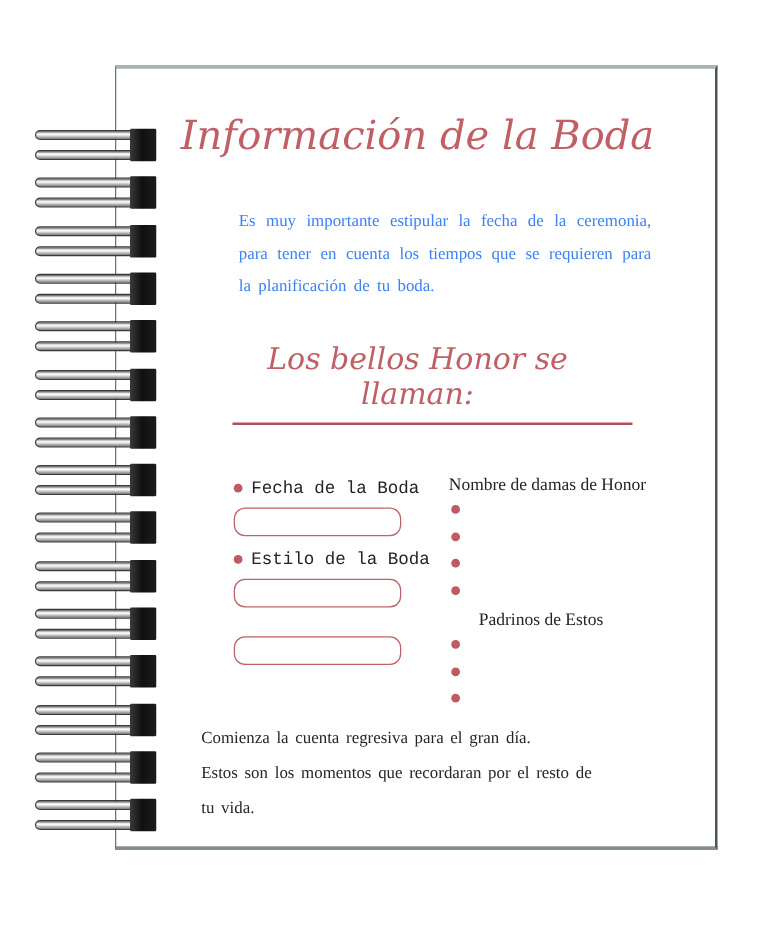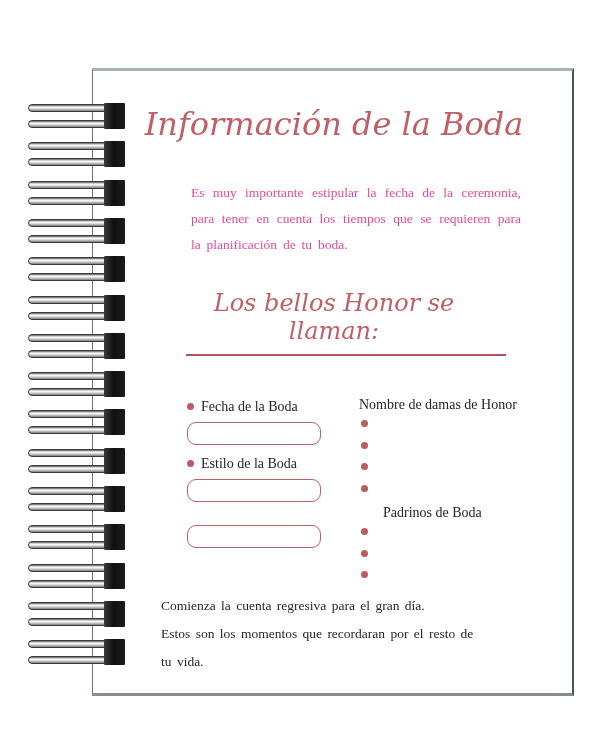--- a/index.html
+++ b/index.html
@@ -3,21 +3,21 @@
 <meta charset="utf-8">
 <style>
   html,body{margin:0;padding:0;background:#ffffff;}
   .canvas{
     position:relative;width:607px;height:752px;background:#ffffff;overflow:hidden;
     font-family:"Liberation Serif", serif;color:#2b2b2b;
   }
 
   
   .page{
-    position:absolute;left:92px;top:68px;width:482px;height:628px;
+    position:absolute;left:92px;top:52px;width:482px;height:628px;
     background:#ffffff;box-sizing:border-box;
     border-style:solid;
     border-width:3px 2px 3px 1px;
     border-color:#aab4b1 #4b5553 #868e8c #6d7573;
   }
 
   
   .binding{position:absolute;left:0;top:0;width:607px;height:752px;z-index:5;pointer-events:none;}
   .ring{position:absolute;left:28px;width:97px;height:24px;}
   .ring .bar{
@@ -39,29 +39,29 @@
     font-size:32px;text-align:center;letter-spacing:0px;
   }
   .couple{
     position:absolute;left:80px;top:218px;width:322px;margin:0;
     font-size:24px;text-align:center;
   }
 
   
   .intro{
     position:absolute;left:98px;top:109px;width:330px;margin:0;
-    font-size:13.5px;line-height:26px;text-align:justify;word-spacing:2.5px;color:#ec4899;
+    font-size:13.5px;line-height:26px;text-align:justify;word-spacing:2.5px;color:#3b82f6;
   }
 
   
   .rule{position:absolute;left:93px;top:283px;width:320px;height:2px;background:#b0525c;}
 
   
   .field{position:absolute;left:94px;width:150px;}
-  .label-row{display:flex;align-items:center;height:15px;}
+  .label-row{display:flex;align-items:center;height:15px;font-family:Liberation Mono, monospace;}
   .dot{width:7px;height:7px;border-radius:50%;background:#bf5a64;flex:0 0 auto;}
   .label-row .lbl{margin-left:7px;font-size:14px;color:#242424;white-space:nowrap;}
   .slot{
     display:block;margin-top:8px;width:134px;height:23px;box-sizing:border-box;
     border:1.5px solid #c0606a;border-radius:9px;background:#ffffff;outline:none;
     font-family:"Liberation Serif", serif;font-size:13px;padding:0 8px;color:#2b2b2b;
   }
 
   
   .blist{position:absolute;left:266px;width:180px;font-family:Liberation Serif, serif;}
@@ -120,21 +120,21 @@
             <div class="dot"></div>
           </div>
           <div class="bullet-row">
             <div class="dot"></div>
           </div>
           <div class="bullet-row">
             <div class="dot"></div>
           </div>
         </div>
         <div class="blist centered" style="top: 434px;">
-          <div class="heading">Padrinos de Boda</div>
+          <div class="heading">Padrinos de Estos</div>
           <div class="bullet-row">
             <div class="dot"></div>
           </div>
           <div class="bullet-row">
             <div class="dot"></div>
           </div>
           <div class="bullet-row">
             <div class="dot"></div>
           </div>
         </div>

